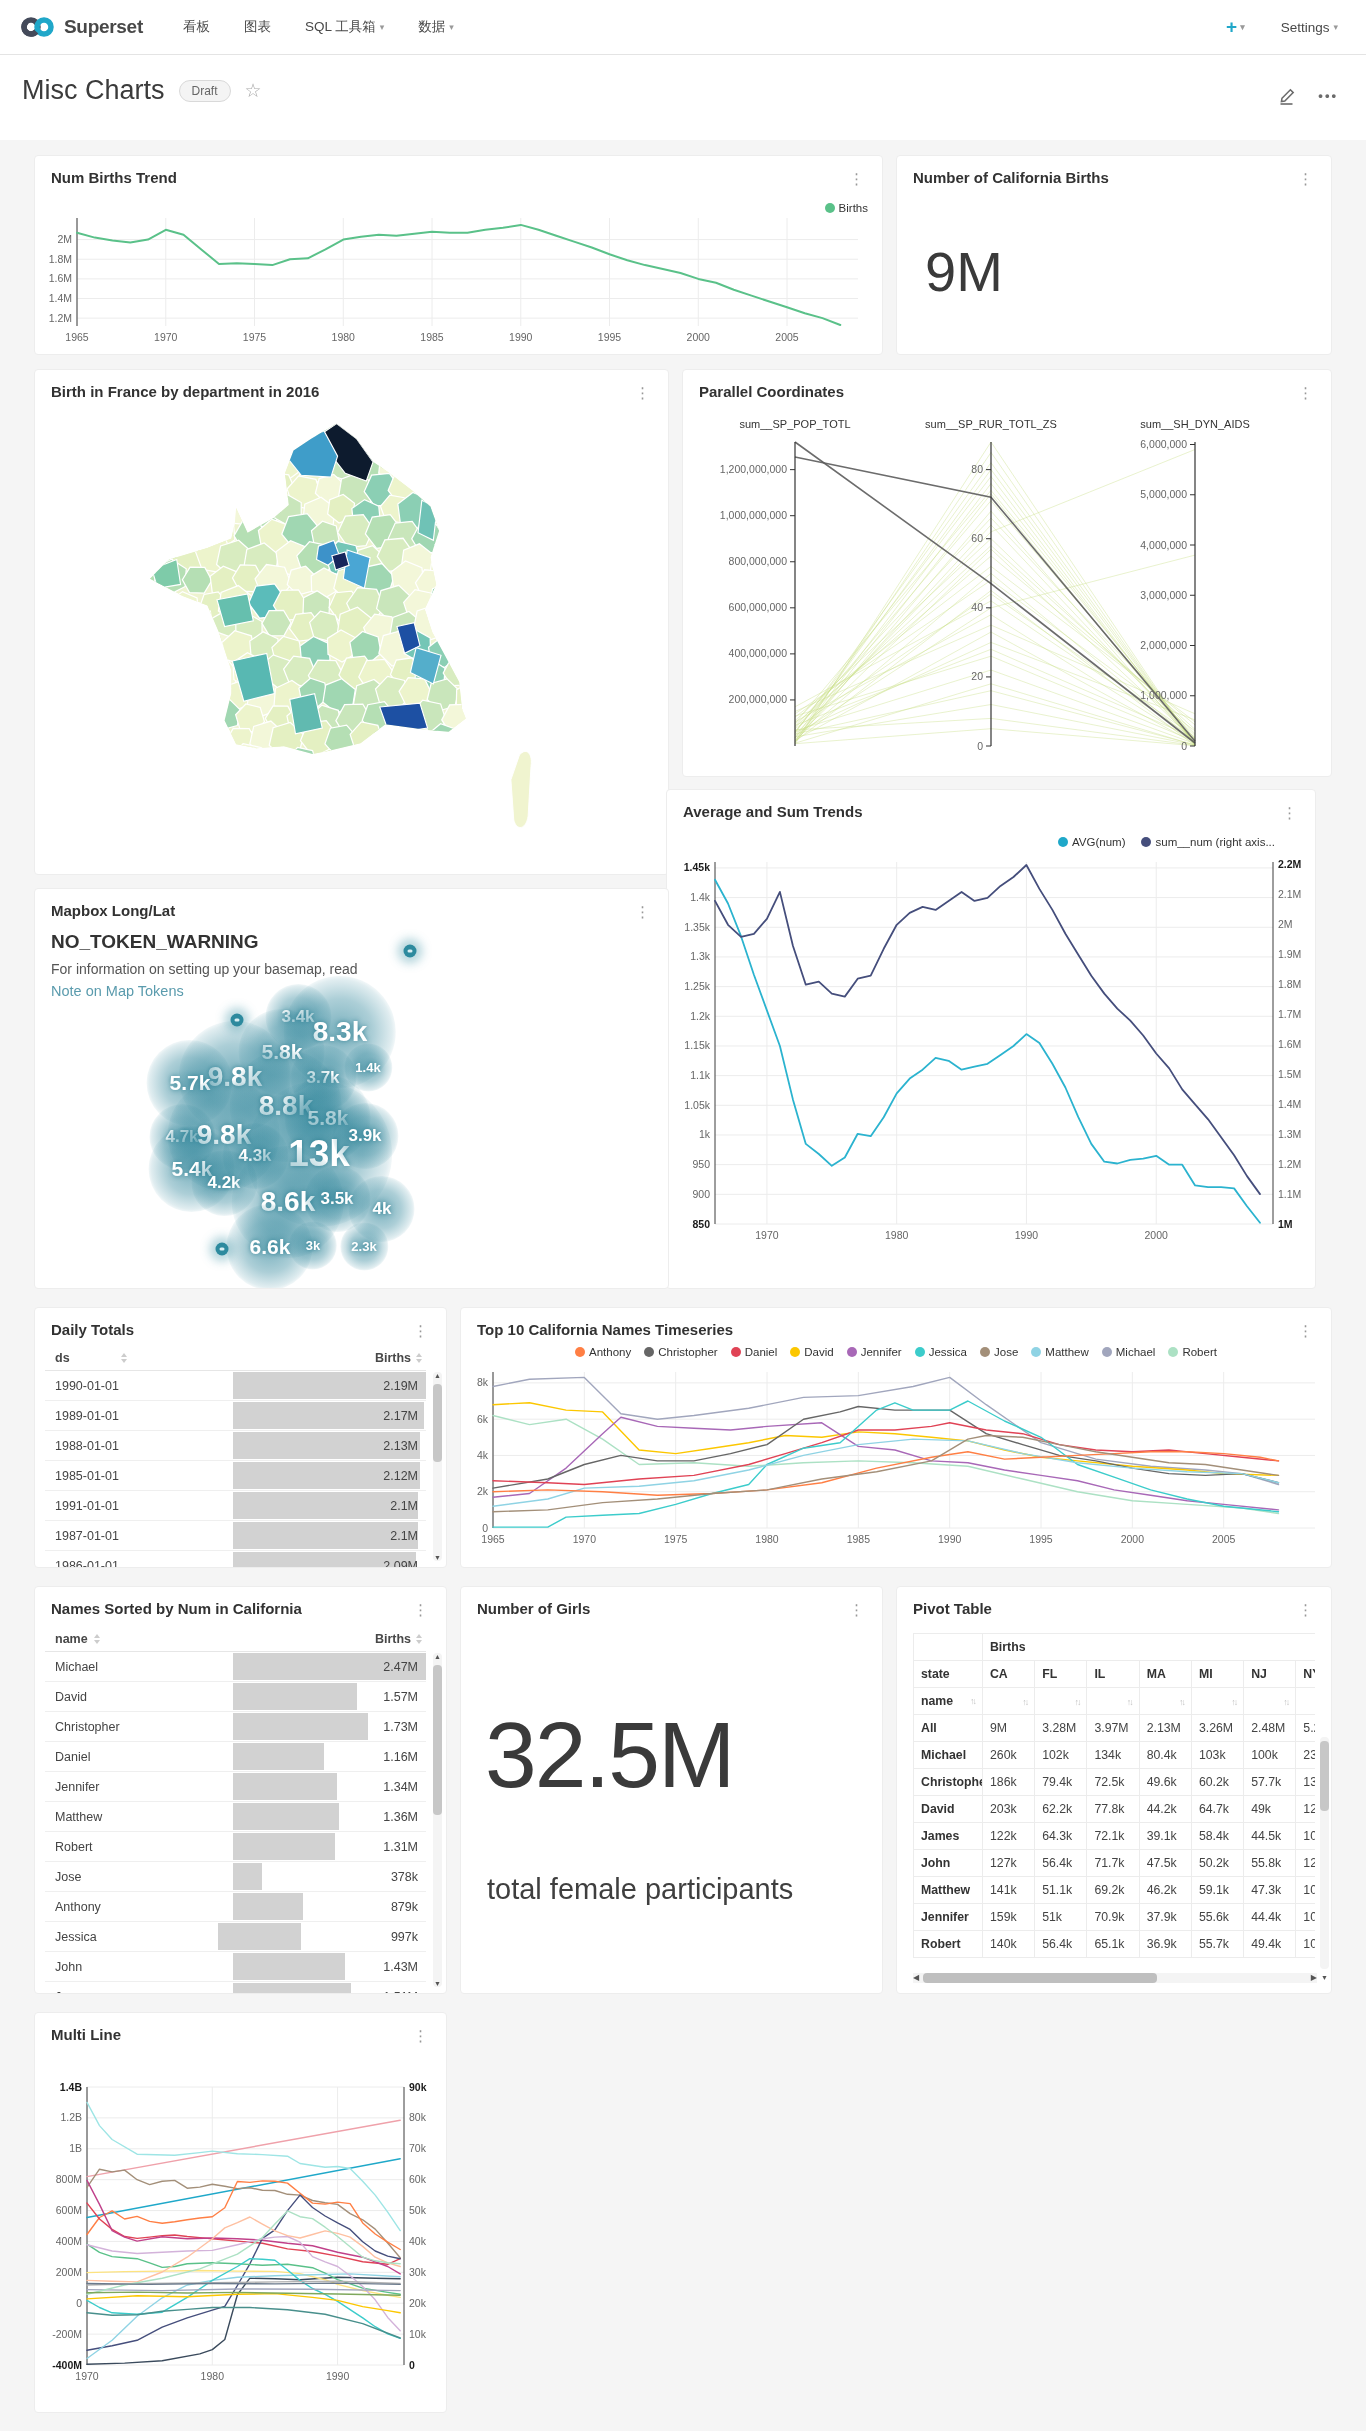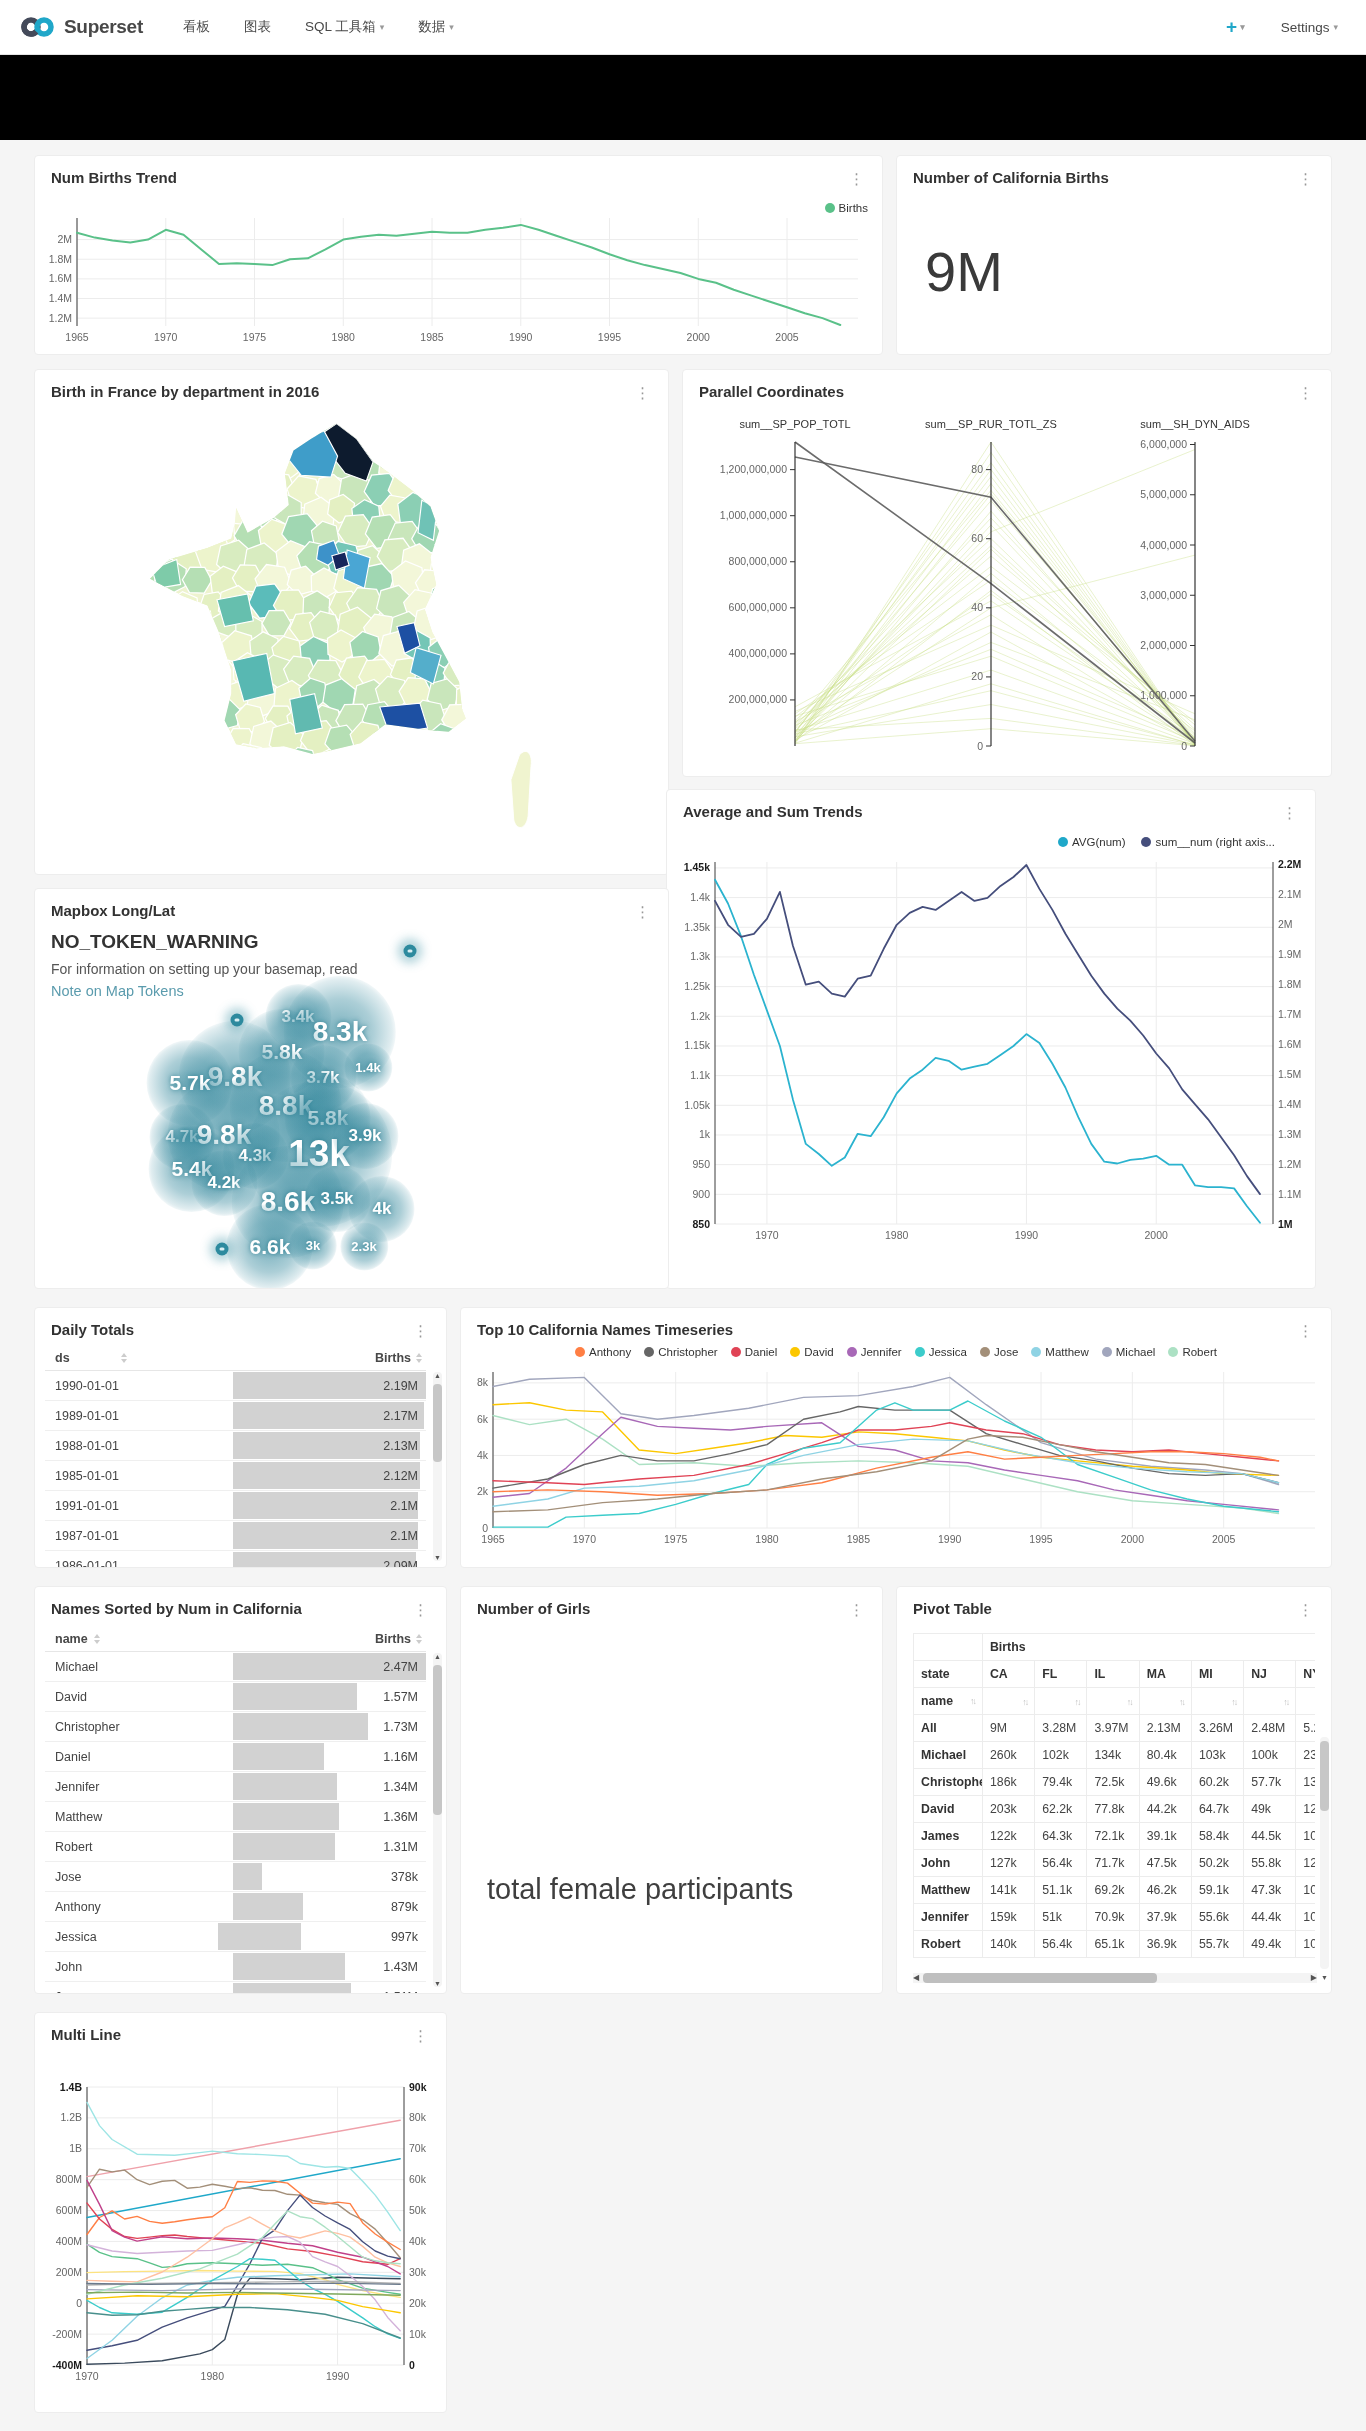--- a/index.html
+++ b/index.html
@@ -101,20 +101,34 @@
           <span>+</span>
           <span class="caret">▾</span>
         </span>
       <span class="nav-item">
           <span>Settings</span>
           <span class="caret">▾</span>
         </span>
     </div>
   </div>
 
+  <div class="titlebar">
+    <div class="page-title">
+      <span>Misc Charts</span>
+      <span class="badge">Draft</span>
+      <span class="star">☆</span>
+    </div>
+    <div class="title-actions">
+      <svg width="21" height="21" viewBox="0 0 21 21">
+        <path d="M5 13.2 L13.4 4.8 L16.2 7.6 L7.8 16 L4.4 16.6 Z" fill="none" stroke="#6b6b6b" stroke-width="1.5"></path>
+        <line x1="3.5" y1="19" x2="15.5" y2="19" stroke="#6b6b6b" stroke-width="1.6"></line>
+      </svg>
+      <span class="dots3">•••</span>
+    </div>
+  </div>
 
   <div class="dash"></div>
 
   <div class="card" style="left:34px;top:155px;width:847px;height:198px;">
     <div class="card-hd">
         <span class="card-title">Num Births Trend</span>
         <span class="kebab">⋮</span>
       </div>
     <div class="legend-row" id="lg-births" style="position:absolute;right:14px;top:46px;">
         <span class="lg">
@@ -1118,20 +1132,21 @@
         <div class="vthumb" style="top:12px;height:150px;"></div>
         <div class="sarrow" style="bottom:0;">▼</div>
     </div>
   </div>
 
   <div class="card" style="left:460px;top:1586px;width:421px;height:406px;">
     <div class="card-hd">
         <span class="card-title">Number of Girls</span>
         <span class="kebab">⋮</span>
       </div>
+    <div class="bignum" style="left:24px;top:122px;font-size:93px;font-weight:400;letter-spacing:-2px;">32.5M</div>
     <div class="bignum" style="left:26px;top:288px;font-size:29px;color:#3f3f3f;">total female participants</div>
   </div>
 
   <div class="card" style="left:896px;top:1586px;width:434px;height:406px;">
     <div class="card-hd">
         <span class="card-title">Pivot Table</span>
         <span class="kebab">⋮</span>
       </div>
     <div class="pivot-wrap" id="tb-pivot" style="left:16px;top:46px;width:402px;height:344px;">
         <table style="width: 444px;">

